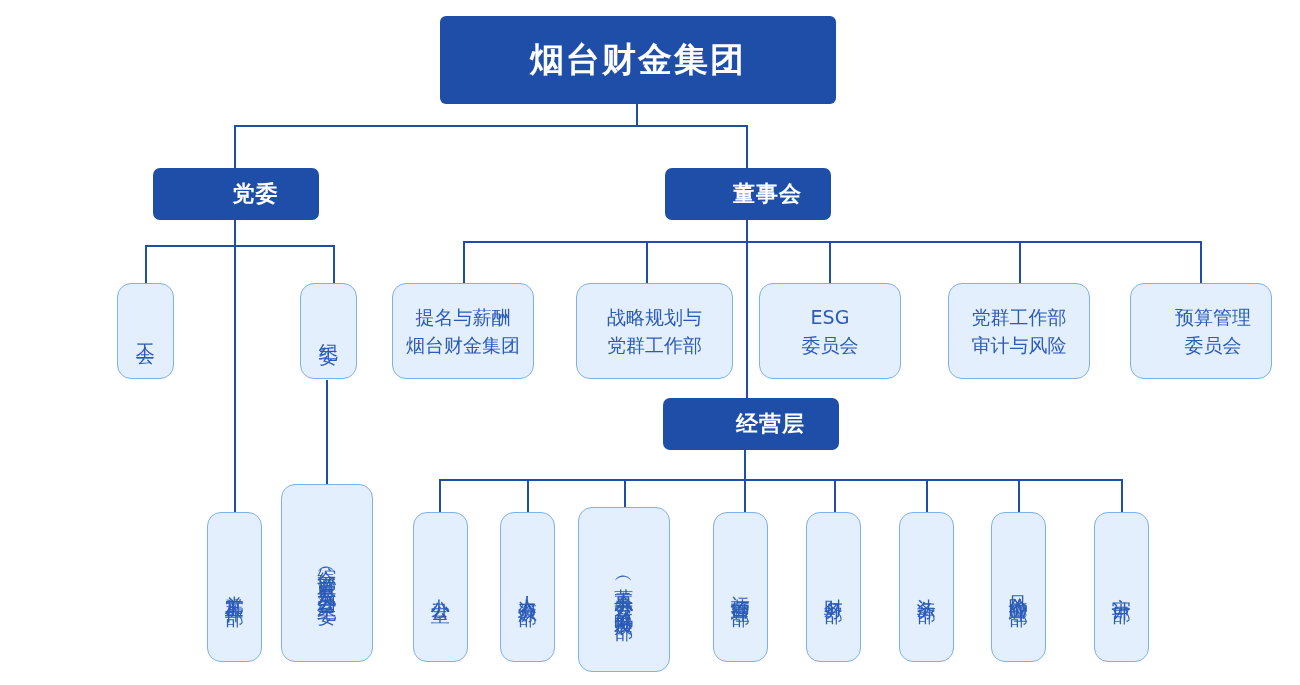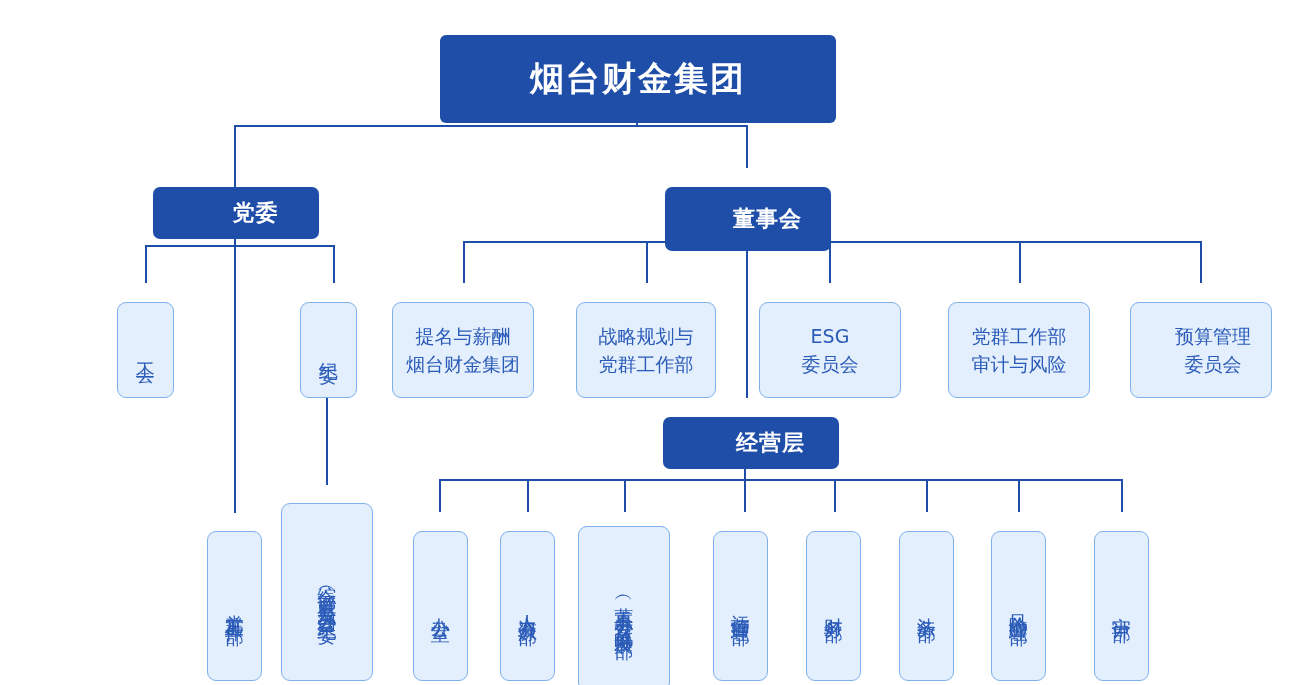--- a/index.html
+++ b/index.html
@@ -18,21 +18,20 @@
 
   
   .node{
     position:absolute;
     box-sizing:border-box;
     display:flex;
     align-items:center;
     justify-content:center;
     text-align:center;
     z-index:3;
-    margin-top:19px;
   }
 
   
   .node.solid{
     background:#1f4ea8;
     color:#ffffff;
     border-radius:8px;
     font-weight:bold;
   }
   .node.solid.root{
@@ -44,21 +43,21 @@
     font-size:22px;
     letter-spacing:1px;
     border-radius:7px;
     padding-left:39px;
   }
 
   
   .node.light{
     background:#e3effc;
     border:1.6px solid #7eb0ec;
-    border-radius:9px;
+    border-radius:14px;
     color:#2b5bb8;
     font-size:19px;
     line-height:1.5;
   }
   .node.light.two-line{font-size:19px;}
 
   
   .node.vert{
     writing-mode:vertical-rl;
     text-orientation:upright;
@@ -115,38 +114,38 @@
   <div class="ln lnv" style="left:1121px;top:479px;width:2px;height:33px;"></div>
 
   <div class="node solid root" style="left:440px;top:16px;width:396px;height:88px;">
     <span>烟台财金集团</span>
   </div>
 
   <div class="node solid lvl2" style="left:153px;top:168px;width:166px;height:52px;">
     <span>党委</span>
   </div>
 
-  <div class="node solid lvl2" style="left:665px;top:168px;width:166px;height:64px;">
+  <div class="node solid lvl2" style="left:665px;top:168px;width:166px;height:52px;">
     <span>董事会</span>
   </div>
 
   <div class="node light vert" style="left:117px;top:283px;width:57px;height:96px;">
     <span class="vt">工会</span>
   </div>
 
   <div class="node light vert" style="left:300px;top:283px;width:57px;height:96px;">
     <span class="vt">纪委</span>
   </div>
 
   <div class="node light two-line" style="left:392px;top:283px;width:142px;height:96px;flex-direction:column;">
     <span>提名与薪酬</span>
     <span>烟台财金集团</span>
   </div>
 
-  <div class="node light two-line" style="left:576px;top:283px;width:140px;height:96px;flex-direction:column;">
+  <div class="node light two-line" style="left:576px;top:283px;width:157px;height:96px;flex-direction:column;">
     <span>战略规划与</span>
     <span>党群工作部</span>
   </div>
 
   <div class="node light two-line" style="left:759px;top:283px;width:142px;height:96px;flex-direction:column;">
     <span>ESG</span>
     <span>委员会</span>
   </div>
 
   <div class="node light two-line" style="left:948px;top:283px;width:142px;height:96px;flex-direction:column;">

